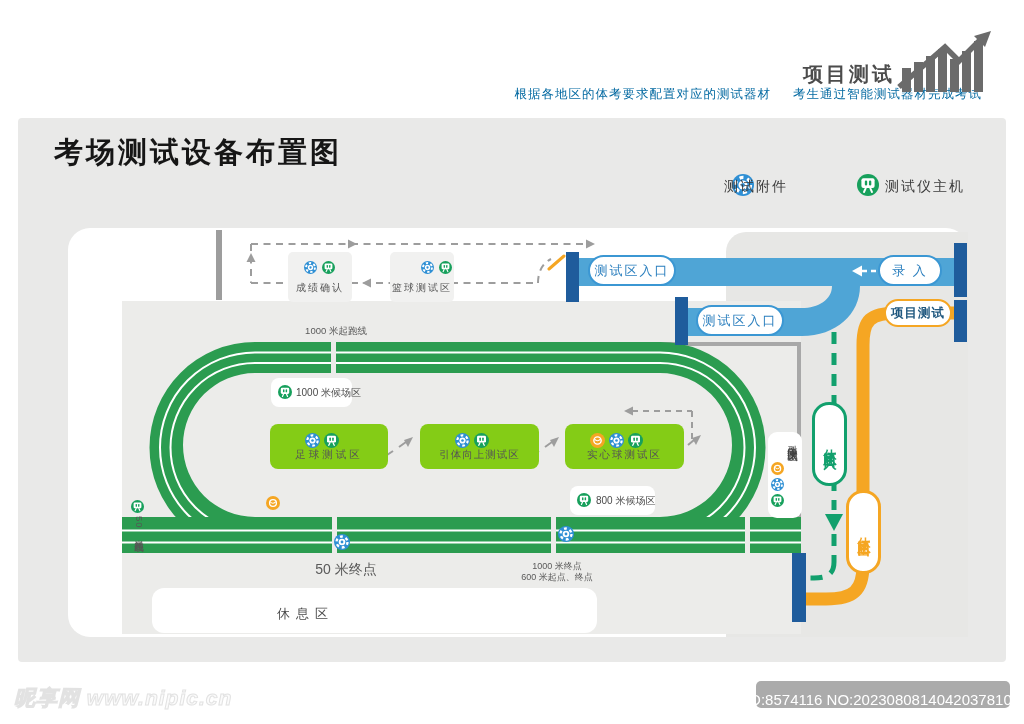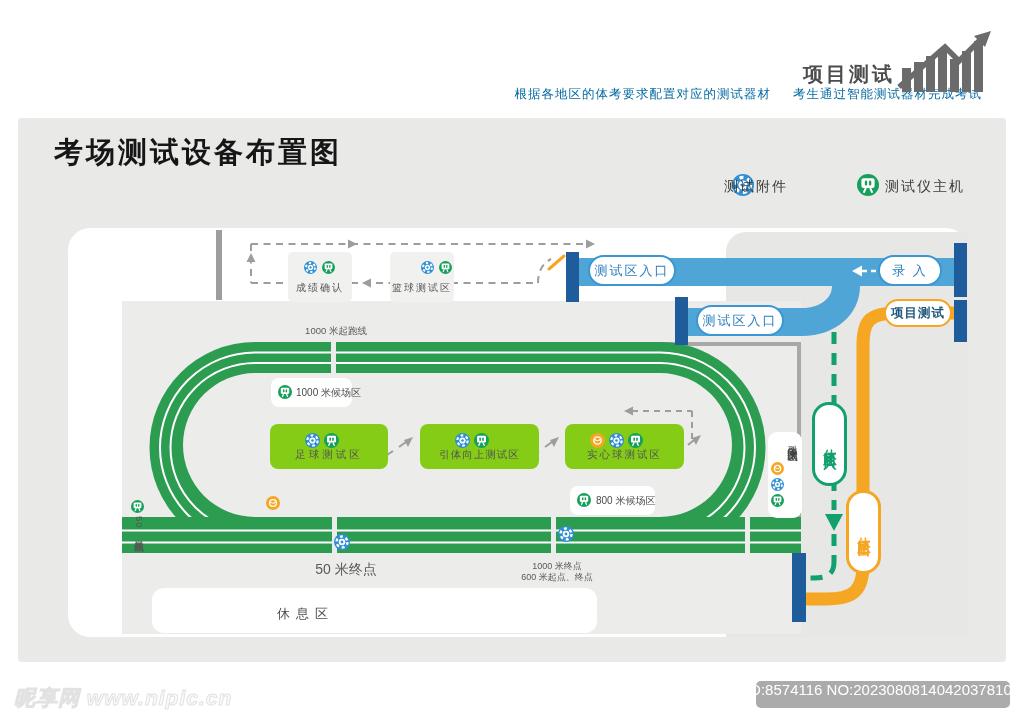--- a/index.html
+++ b/index.html
@@ -57,21 +57,21 @@
   
   .ci{position:absolute;border-radius:50%;}
   .ci svg{display:block;width:100%;height:100%;}
   .ci.gear{background:#2e8fd4;color:#2e8fd4;}
   .ci.host{background:#17a05c;color:#17a05c;}
   .ci.ball{background:#f5a623;color:#f5a623;}
 
   
   .wm{left:14px;top:684px;font-size:21px;font-weight:bold;font-style:italic;color:#fbfbfb;-webkit-text-stroke:1px #e2e2e2;letter-spacing:1px;}
   .idbadge{left:756px;top:681px;width:254px;height:27px;background:#ababab;border-radius:5px;color:#fff;
-           display:flex;align-items:flex-start;justify-content:center;font-size:15px;white-space:nowrap;}
+           display:flex;align-items:flex-end;justify-content:center;font-size:15px;white-space:nowrap;}
 
   .diagram-svg{left:0;top:0;width:1024px;height:724px;pointer-events:none;}
 </style>
 </head>
 <body>
 
 <svg width="0" height="0" style="position:absolute" aria-hidden="true">
   <defs>
     <symbol id="ic-gear" viewBox="0 0 16 16">
       <circle cx="8" cy="8" r="5.5" fill="none" stroke="#fff" stroke-width="2.3" stroke-dasharray="2.9 2.9"></circle>

